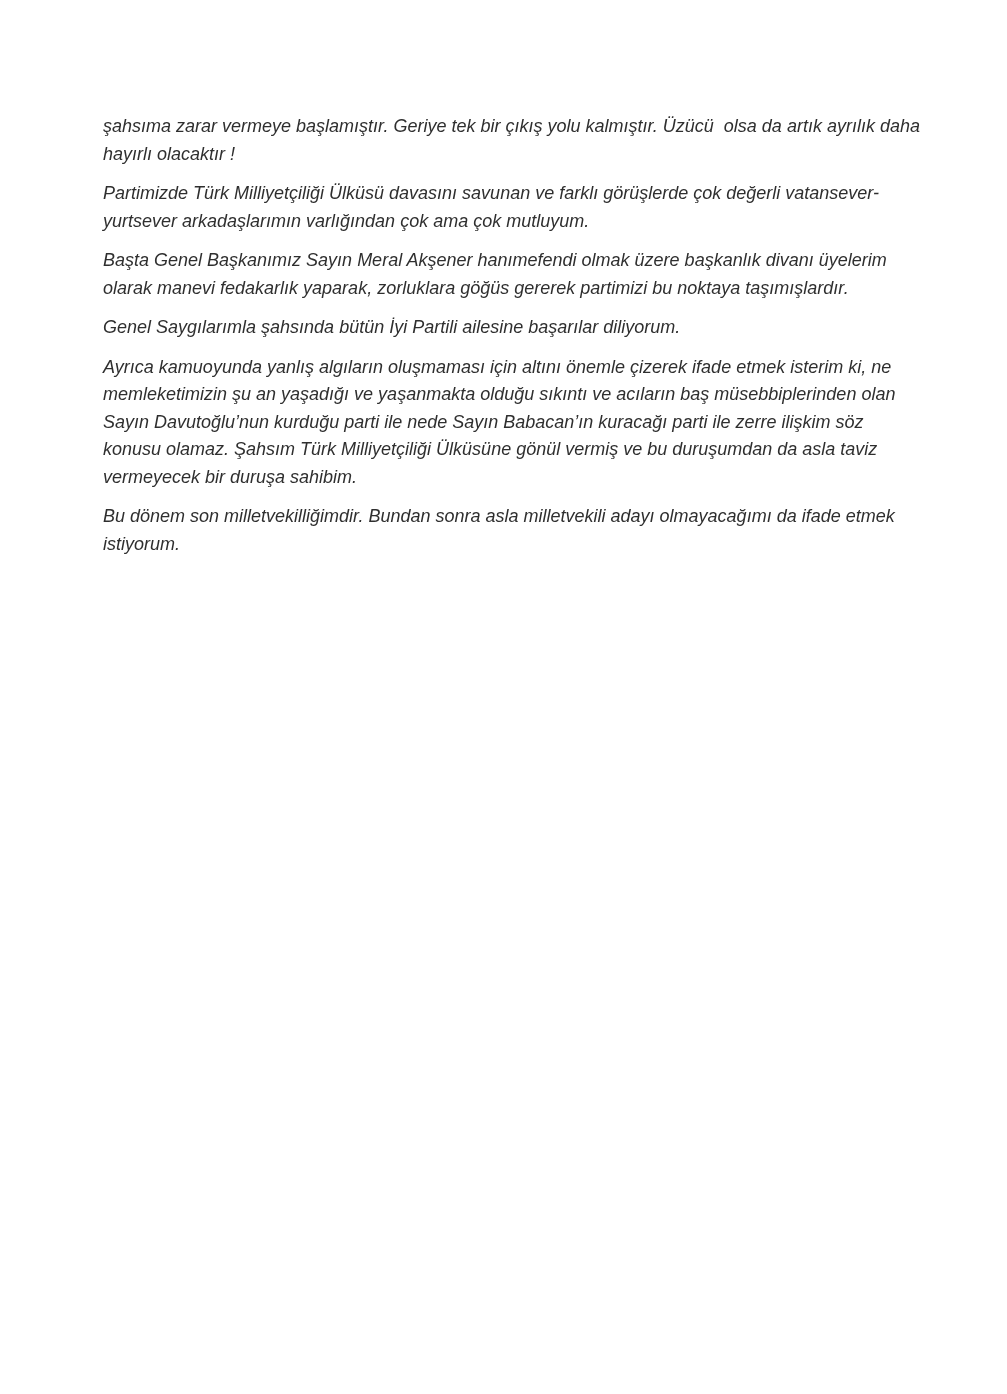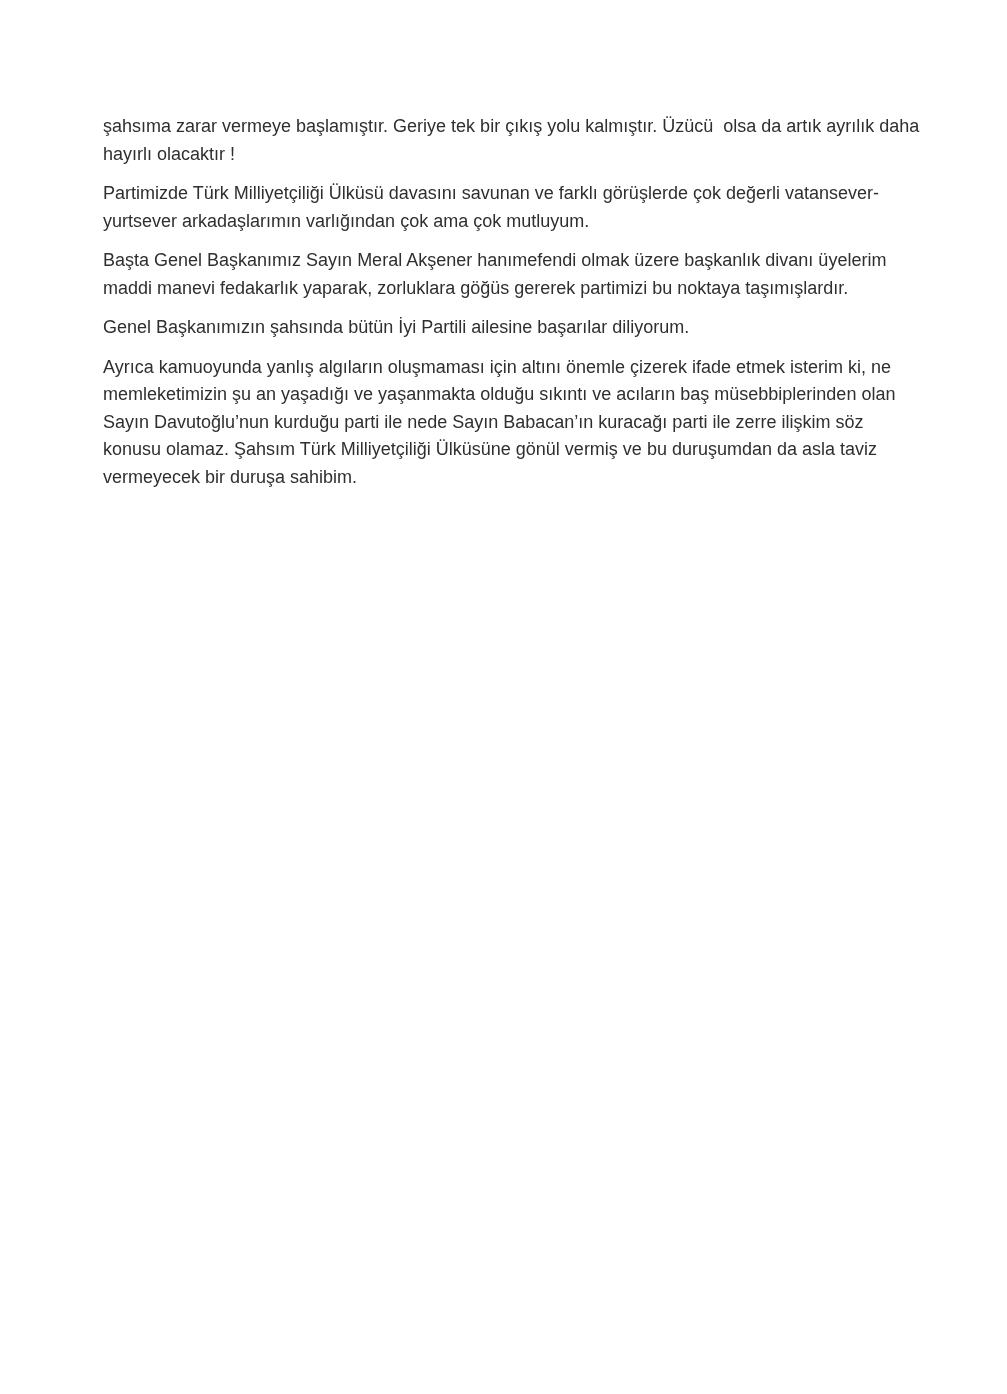--- a/index.html
+++ b/index.html
@@ -15,20 +15,21 @@
   }
   .doc-page {
     position: absolute;
     left: 0;
     top: 0;
     width: 1007px;
     height: 1394px;
     background: #ffffff;
     box-sizing: border-box;
     padding: 113px 84px 0 103px;
+    font-style: italic;
   }
   .doc-body {
     width: 820px;
     color: #2f2f2f;
     font-size: 18px;
     line-height: 27.5px;
     font-weight: 400;
     text-align: left;
   }
   .doc-body p {
@@ -36,17 +37,18 @@
     white-space: pre-wrap;
   }
 </style>
 </head>
 <body>
 
 <div class="doc-page">
   <div class="doc-body">
     <p>şahsıma zarar vermeye başlamıştır. Geriye tek bir çıkış yolu kalmıştır. Üzücü  olsa da artık ayrılık daha hayırlı olacaktır !</p>
     <p>Partimizde Türk Milliyetçiliği Ülküsü davasını savunan ve farklı görüşlerde çok değerli vatansever-yurtsever arkadaşlarımın varlığından çok ama çok mutluyum.</p>
-    <p>Başta Genel Başkanımız Sayın Meral Akşener hanımefendi olmak üzere başkanlık divanı üyelerim maddi manevi fedakarlık yaparak, zorluklara göğüs gererek partimizi bu noktaya taşımışlardır.</p>
-    <p>Genel Başkanımızın şahsında bütün İyi Partili ailesine başarılar diliyorum.</p>
+    <p>Başta Genel Başkanımız Sayın Meral Akşener hanımefendi olmak üzere başkanlık divanı üyelerim olarak manevi fedakarlık yaparak, zorluklara göğüs gererek partimizi bu noktaya taşımışlardır.</p>
+    <p>Genel Saygılarımla şahsında bütün İyi Partili ailesine başarılar diliyorum.</p>
     <p>Ayrıca kamuoyunda yanlış algıların oluşmaması için altını önemle çizerek ifade etmek isterim ki, ne memleketimizin şu an yaşadığı ve yaşanmakta olduğu sıkıntı ve acıların baş müsebbiplerinden olan Sayın Davutoğlu’nun kurduğu parti ile nede Sayın Babacan’ın kuracağı parti ile zerre ilişkim söz konusu olamaz. Şahsım Türk Milliyetçiliği Ülküsüne gönül vermiş ve bu duruşumdan da asla taviz vermeyecek bir duruşa sahibim.</p>
+    <p>Bu dönem son milletvekilliğimdir. Bundan sonra asla milletvekili adayı olmayacağımı da ifade etmek istiyorum.</p>
   </div>
 </div>
 
 </body></html>

